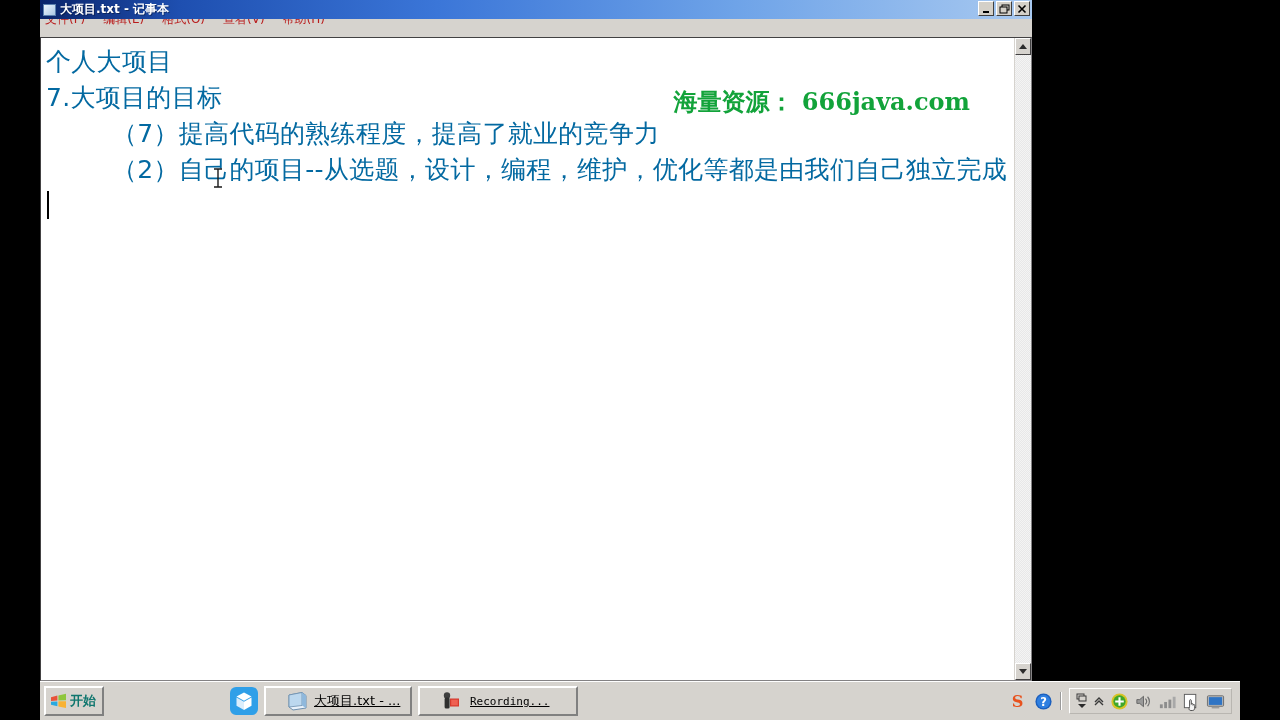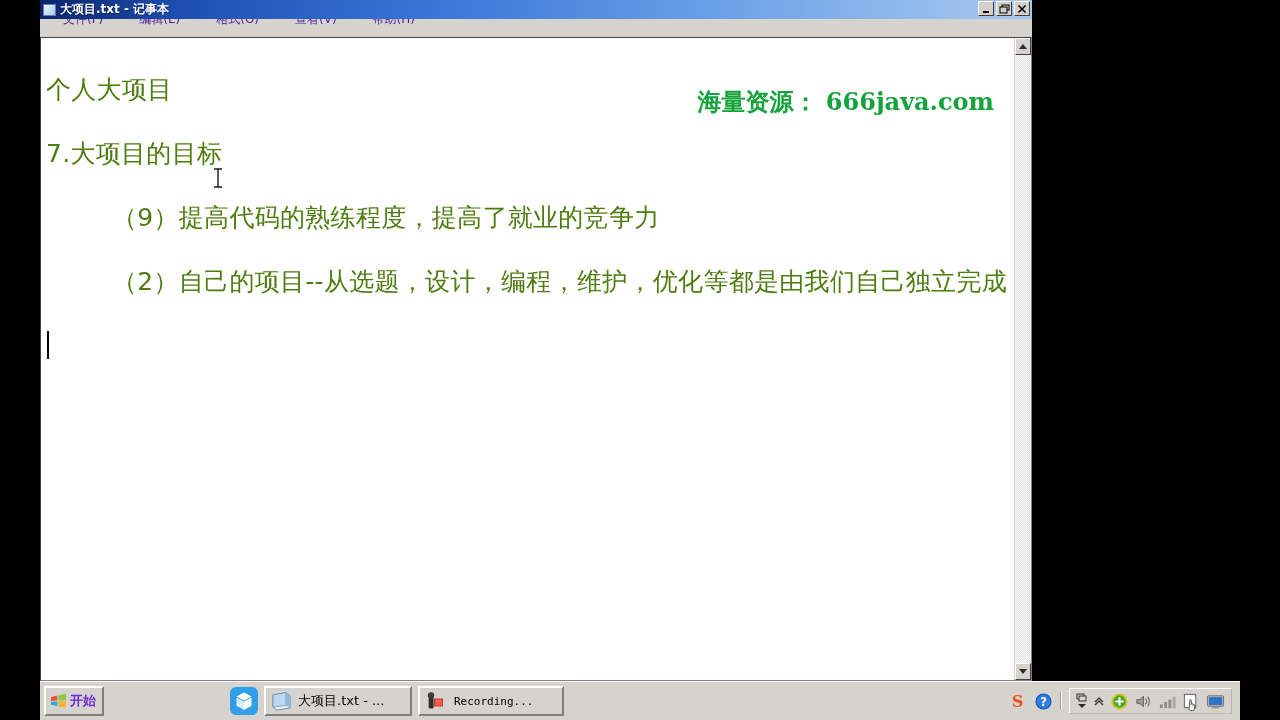--- a/index.html
+++ b/index.html
@@ -92,27 +92,26 @@
     height: 18px;
     background: #d6d3ce;
     display: flex;
     align-items: center;
     padding-left: 5px;
     border-bottom: 1px solid #d6d3ce;
     box-sizing: border-box;
   }
   .menu-item {
     font-size: 12px;
-    color: #4c1d95;
+    color: #b91c1c;
     padding: 0 9px 16px 0;
     margin-right: 9px;
     white-space: nowrap;
     font-family: "DejaVu Sans", "Liberation Sans", sans-serif;
     cursor: default;
-    margin-left: 18px;
   }
 
   
   #editor-wrap {
     flex: 1 1 auto;
     position: relative;
     background: #ffffff;
     border: 1px solid #848284;
     border-top-color: #424142;
     border-left-color: #424142;
@@ -125,38 +124,37 @@
     flex: 1 1 auto;
     position: relative;
     padding: 6px 0 0 5px;
     box-sizing: border-box;
     overflow: hidden;
   }
   .doc-line {
     font-family: "DejaVu Sans", "Liberation Sans", sans-serif;
     font-size: 25px;
     line-height: 36px;
-    color: #4d7c0f;
+    color: #0369a1;
     white-space: pre;
     letter-spacing: 0.3px;
-    margin-top: 28px;
   }
   #caret {
     display: inline-block;
     width: 2px;
     height: 28px;
     background: #000;
     vertical-align: -5px;
     margin-left: 1px;
   }
 
   
   #watermark {
     position: absolute;
-    right: 20px;
+    right: 44px;
     top: 48px;
     color: #12a33a;
     font-family: "DejaVu Serif", "Liberation Serif", serif;
     font-size: 24px;
     font-weight: bold;
     white-space: nowrap;
     pointer-events: none;
   }
 
   
@@ -228,21 +226,21 @@
     border: 2px solid #ffffff;
     border-right-color: #808080;
     border-bottom-color: #808080;
     display: flex;
     align-items: center;
     gap: 3px;
     padding: 0 6px 0 4px;
     box-sizing: border-box;
     font-size: 13px;
     font-weight: bold;
-    color: #6d28d9;
+    color: #0f766e;
     font-family: "DejaVu Sans", "Liberation Sans", sans-serif;
     cursor: pointer;
   }
   #quick-launch {
     display: flex;
     align-items: center;
     margin-left: 122px;
     gap: 6px;
   }
   .ql-icon { width: 28px; height: 28px; cursor: pointer; }
@@ -250,30 +248,31 @@
   .task-btn {
     height: 30px;
     margin-left: 6px;
     background: #d6d3ce;
     border: 2px solid #ffffff;
     border-right-color: #808080;
     border-bottom-color: #808080;
     display: flex;
     align-items: center;
     gap: 6px;
-    padding: 0 8px 0 4px;
+    padding: 0 8px 0 20px;
     box-sizing: border-box;
     font-size: 13px;
     color: #000;
     font-family: "DejaVu Sans", "Liberation Sans", sans-serif;
     white-space: nowrap;
     cursor: pointer;
+    text-decoration: underline;
   }
   #task-notepad { width: 148px; }
-  #task-recording { width: 146px; }
+  #task-recording { width: 160px; }
   .task-label {
     font-family: "DejaVu Sans Mono", "Liberation Mono", monospace;
     font-size: 11px;
   }
   .task-label-cn {
     font-family: "DejaVu Sans", "Liberation Sans", sans-serif;
     font-size: 13px;
   }
 
   #tray-spacer { flex: 1 1 auto; }
@@ -341,21 +340,21 @@
       <div class="menu-item">编辑(E)</div>
       <div class="menu-item">格式(O)</div>
       <div class="menu-item">查看(V)</div>
       <div class="menu-item">帮助(H)</div>
     </div>
 
     <div id="editor-wrap">
       <div id="text-area">
         <div class="doc-line">个人大项目</div>
         <div class="doc-line">7.大项目的目标</div>
-        <div class="doc-line">        （9）提高代码的熟练程度，提高了就业的竞争力</div>
+        <div class="doc-line">        （7）提高代码的熟练程度，提高了就业的竞争力</div>
         <div class="doc-line">        （2）自己的项目--从选题，设计，编程，维护，优化等都是由我们自己独立完成</div>
         <div class="doc-line"><span id="caret"></span></div>
 
         <div id="watermark">海量资源： 666java.com</div>
 
         <svg id="mouse-cursor" viewBox="0 0 10 20">
           <path d="M1 1 H9 M5 1 V19 M1 19 H9" stroke="#1a1a1a" stroke-width="1.4" fill="none"></path>
         </svg>
       </div>
 

